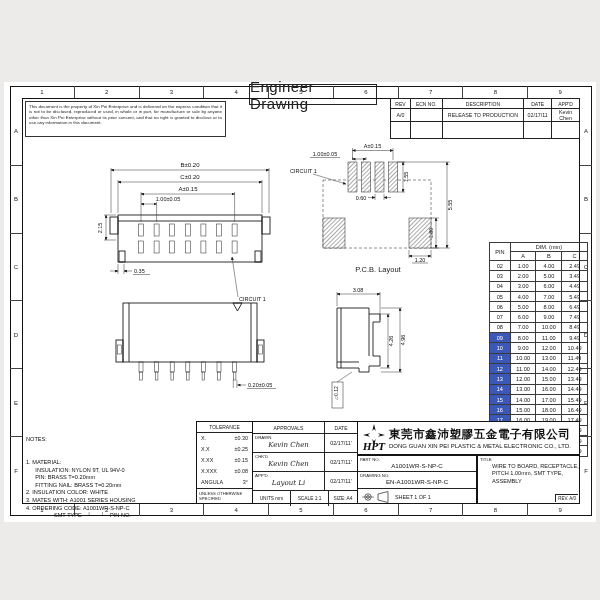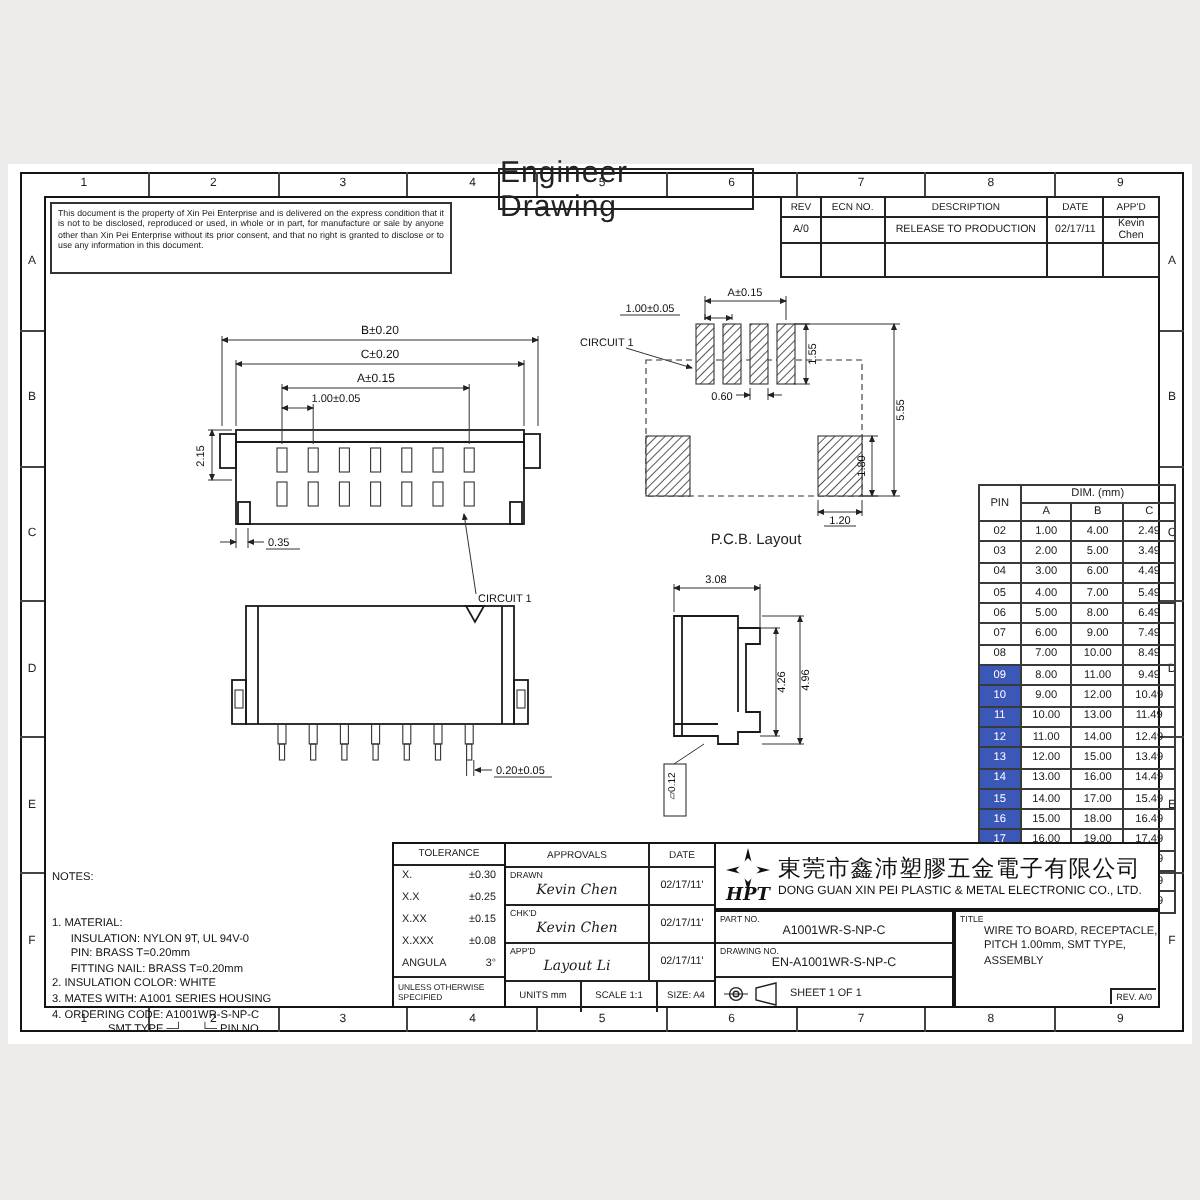--- a/index.html
+++ b/index.html
@@ -48,21 +48,21 @@
   .appr .c2{flex:1}
   .appr .arow{display:flex;height:19px;border-bottom:1px solid #222;box-sizing:border-box}
   .appr .role{font-size:4.4px;position:absolute;left:2px;top:1px}
   .appr .sig{font-family:"DejaVu Serif",serif;font-style:italic;font-size:7px;width:100%;
              text-align:center;margin-top:7px}
   .appr .dt{display:flex;align-items:center;justify-content:center;font-size:5.4px}
   .appr .urow{display:flex;height:15px;font-size:4.8px}
   .appr .urow div{display:flex;align-items:center;justify-content:center;border-right:1px solid #222;box-sizing:border-box}
   .appr .urow div:last-child{border-right:none}
   .company{left:357px;top:421px;width:223px;height:34px;display:flex;align-items:center}
-  .company .cn{font-size:11.5px;letter-spacing:0.6px;white-space:nowrap;font-weight:normal;color:#111}
+  .company .cn{font-size:11.5px;letter-spacing:0.6px;white-space:nowrap;font-weight:bold;color:#111}
   .company .en{font-size:6px;white-space:nowrap;margin-top:1px;color:#111}
   .midcol{left:357px;top:455px;width:120px;height:49px}
   .midcol .cell{position:relative;border-bottom:1px solid #222;box-sizing:border-box;height:16px}
   .midcol .lab{position:absolute;left:2px;top:1px;font-size:4.3px}
   .midcol .val{width:100%;text-align:center;font-size:6.2px;padding-top:6px}
   .midcol .sheetrow{display:flex;align-items:center;height:16px;font-size:5.4px;gap:4px;padding-left:3px}
   .titlecell{left:477px;top:455px;width:103px;height:49px;position:relative}
   .titlecell .lab{position:absolute;left:2px;top:1px;font-size:4.3px}
   .titlecell .lines{padding:7px 0 0 14px;font-size:5.6px;line-height:7.4px}
   .revbox{position:absolute;right:1px;bottom:1px;border-left:1px solid #222;border-top:1px solid #222;

